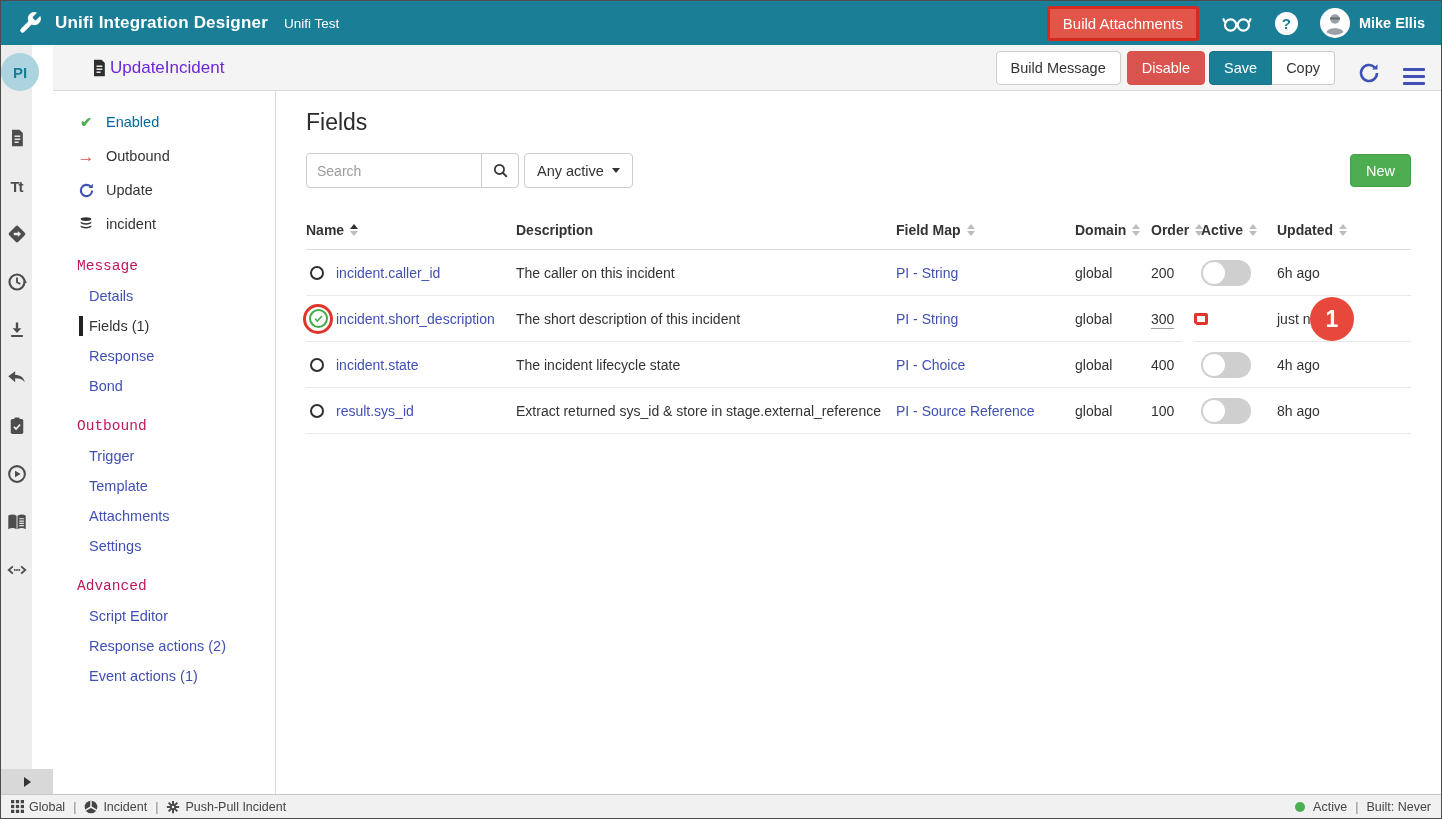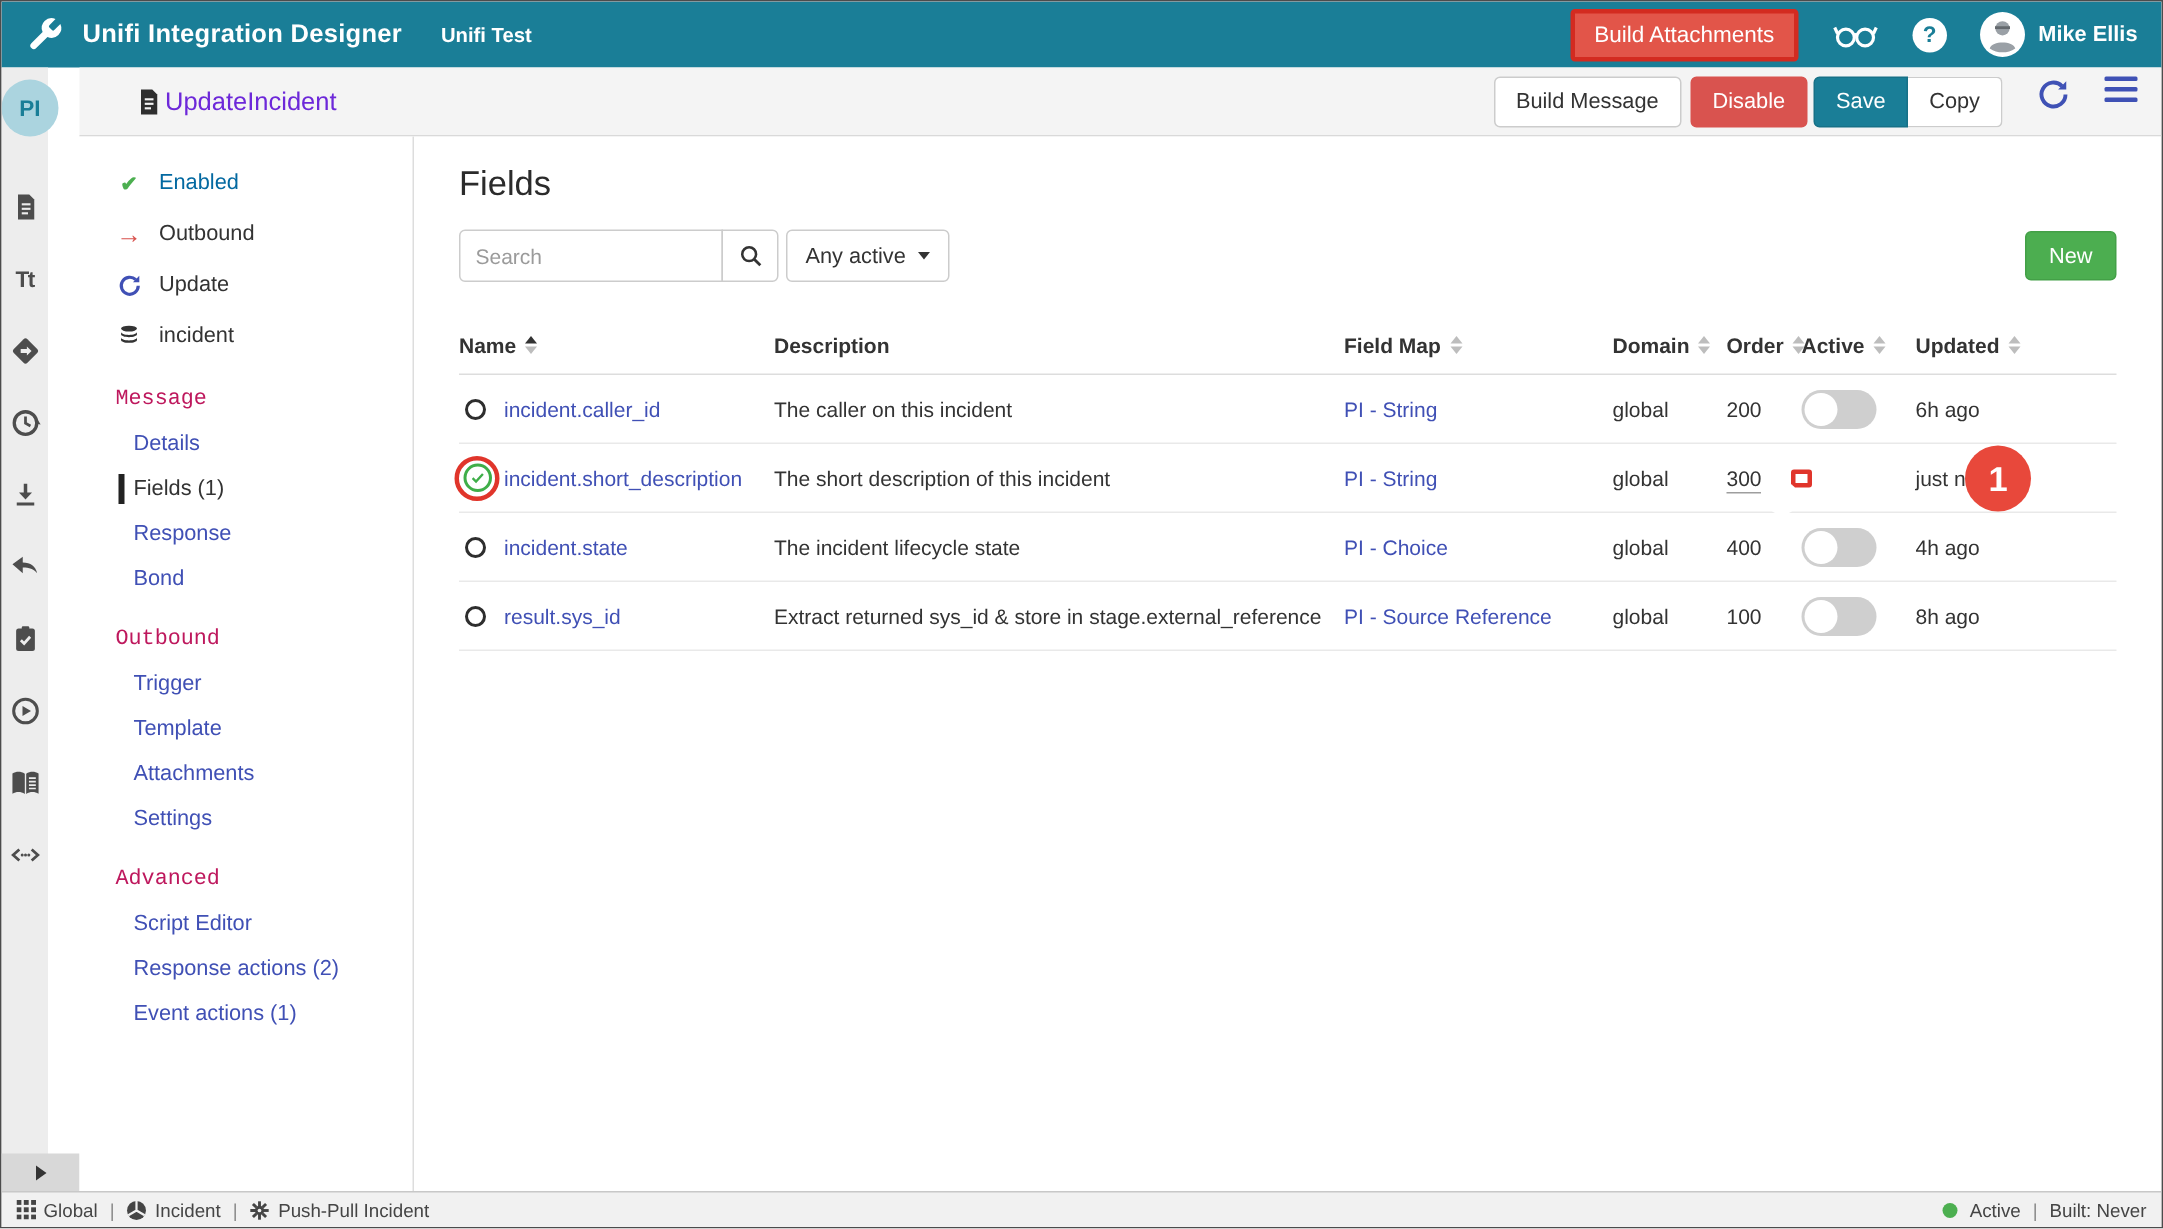--- a/index.html
+++ b/index.html
@@ -7,33 +7,33 @@
   .screen{
     position:relative; width:1442px; height:819px; overflow:hidden;
     border:1px solid #4c4c4c; background:#fff;
     font-family:"Liberation Sans", sans-serif; color:#333;
   }
   
   .topbar{position:absolute;top:0;left:0;right:0;height:44px;background:#1A7E97;
     display:flex;align-items:center;color:#fff;padding:0 16px;}
   .wrench{display:flex;align-items:center;margin-right:12px;}
   .app-title{font-size:17px;font-weight:bold;letter-spacing:.2px;}
-  .env{font-size:13.5px;margin-left:26px;font-weight:bold;}
+  .env{font-size:13.5px;margin-left:16px;}
   .topbar-right{margin-left:auto;display:flex;align-items:center;gap:22px;}
   .bi-annot{background:#E25549;border:3px solid #D32B20;border-radius:3px;
     color:#fff;padding:6px 13px;font-size:15px;cursor:pointer;}
   .help-circle{width:23px;height:23px;border-radius:50%;background:#fff;color:#1A7E97;
     font-weight:bold;font-size:15px;display:flex;align-items:center;justify-content:center;cursor:pointer;}
   .user{display:flex;align-items:center;gap:9px;cursor:pointer;}
   .user-name{font-size:14.5px;font-weight:bold;}
   
   .header2{position:absolute;top:44px;left:52px;right:0;height:46px;background:#f4f4f4;
     border-bottom:1px solid #d9d9d9;display:flex;align-items:center;padding:0 16px 0 36px;}
   .h2-title{font-size:17px;color:#6d28d9;margin-left:1px;}
-  .h2-right{margin-left:auto;display:flex;align-items:flex-start;}
+  .h2-right{margin-left:auto;display:flex;align-items:flex-end;}
   .btn{height:34px;padding:0 14px;border:1px solid #ccc;border-radius:4px;background:#fff;
     color:#333;font-size:14.5px;display:inline-flex;align-items:center;cursor:pointer;}
   .btn-danger{background:#D9534F;border-color:#D9534F;color:#fff;margin-left:6px;}
   .btn-group{display:flex;margin-left:4px;}
   .btn-save{background:#1A7E97;border-color:#177187;color:#fff;border-radius:4px 0 0 4px;}
   .btn-copy{border-radius:0 4px 4px 0;border-left:none;}
   .icon-btn{margin-left:22px;background:none;border:none;cursor:pointer;display:flex;align-items:center;}
   .hamburger{display:flex;flex-direction:column;gap:4px;}
   .hamburger span{display:block;width:22px;height:3px;background:#3F51B5;border-radius:1px;}
   

